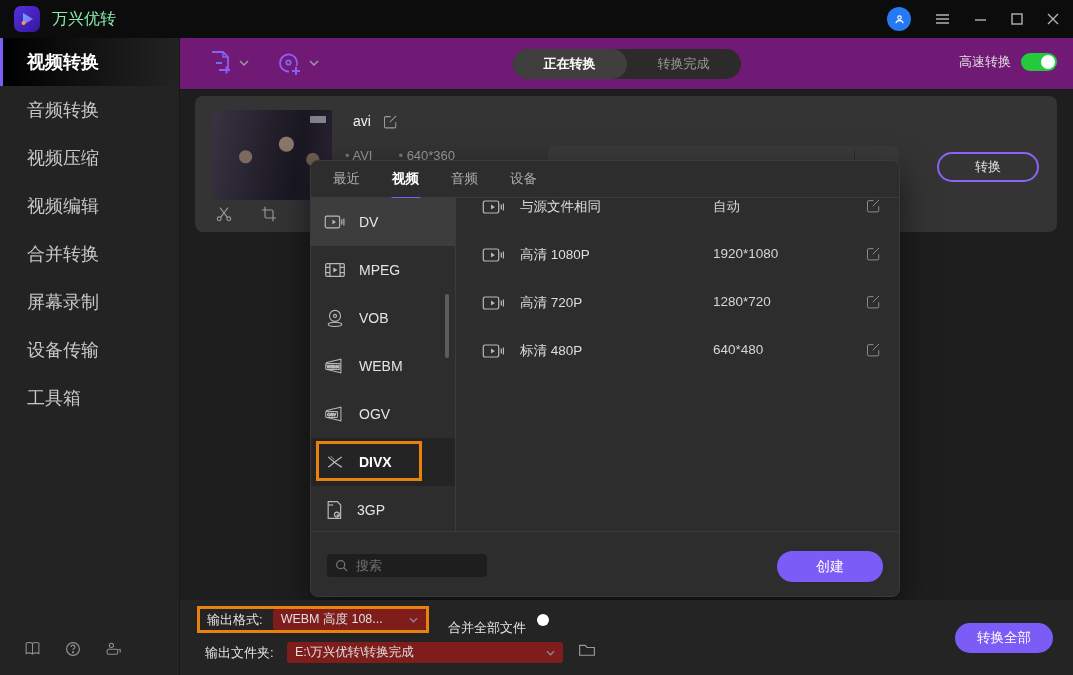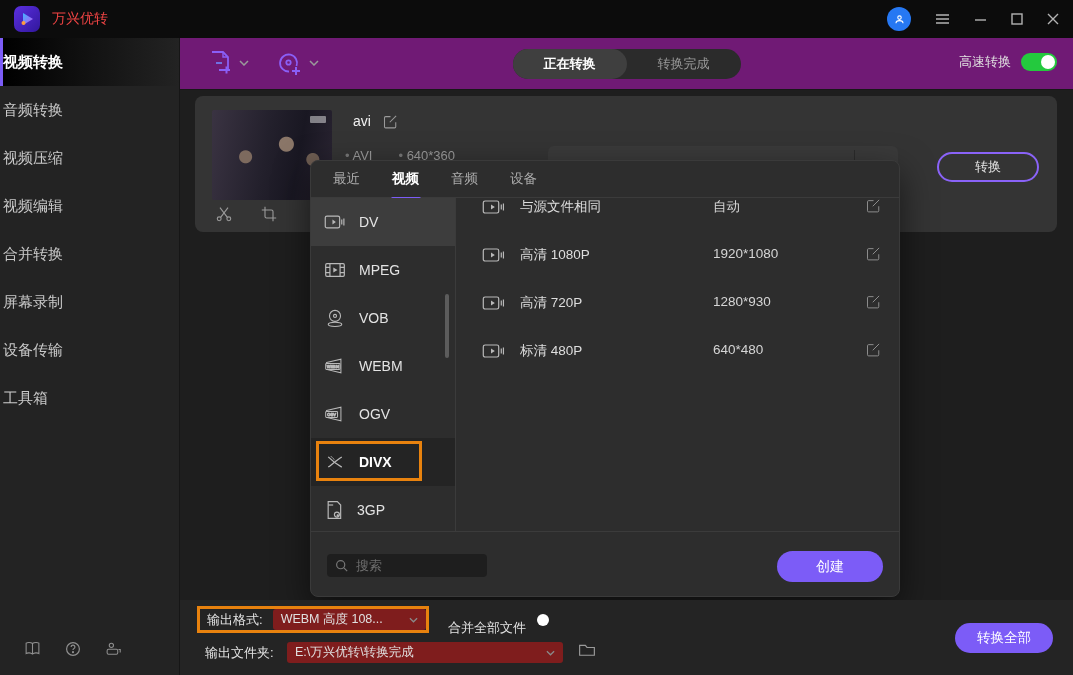--- a/index.html
+++ b/index.html
@@ -4,28 +4,28 @@
 <style>
   * { margin:0; padding:0; box-sizing:border-box; }
   html,body { width:1073px; height:675px; }
   body { font-family:"Liberation Sans","DejaVu Sans",sans-serif; background:#1e1e1e; overflow:hidden; position:relative; color:#ddd; }
   .abs { position:absolute; }
   svg { display:block; }
 
   
   #titlebar { left:0; top:0; width:1073px; height:38px; background:#0c0c0c; display:flex; align-items:center; padding:0 14px; }
   .logo { width:26px; height:26px; border-radius:7px; background:linear-gradient(135deg,#5b2fe0,#31179c); display:flex; align-items:center; justify-content:center; }
-  .app-title { margin-left:12px; font-size:14px; color:#ef4444; }
+  .app-title { margin-left:12px; font-size:16px; color:#86efac; }
   .tb-right { margin-left:auto; display:flex; align-items:center; gap:24px; color:#b3b3b3; }
   .avatar { width:24px; height:24px; border-radius:50%; background:#2678f3; display:flex; align-items:center; justify-content:center; }
   .winbtn { cursor:default; display:flex; align-items:center; }
 
   
   #sidebar { left:0; top:38px; width:180px; height:637px; background:#232323; border-right:1px solid #161616; }
-  .side-item { height:48px; display:flex; align-items:center; font-size:15px; color:#c9c9c9; border-left:3px solid transparent; }
+  .side-item { height:48px; display:flex; align-items:center; padding-left:24px; font-size:18px; color:#c9c9c9; border-left:3px solid transparent; }
   .side-item.active { background:linear-gradient(90deg,#000 0%,#141414 55%,#232323 100%); border-left-color:#7c5cf7; color:#fff; font-weight:bold; }
   .side-bottom { position:absolute; left:24px; bottom:18px; display:flex; gap:24px; color:#8f8f8f; }
 
   
   #main { left:180px; top:38px; width:893px; height:637px; }
   #toolbar { left:0; top:0; width:893px; height:52px; background:#701a75; border-bottom:1px solid #181818; }
   .tool-btn { position:absolute; top:12px; display:flex; align-items:center; gap:7px; color:#8a5ff7; }
   .tool-btn .chev { color:#9a9a9a; }
   #segmented { left:50%; top:11px; transform:translateX(-50%); width:228px; height:30px; background:#2b2b2b; border-radius:15px; display:flex; }
   .seg { width:114px; height:30px; border-radius:15px; display:flex; align-items:center; justify-content:center; font-size:13px; color:#9a9a9a; }
@@ -375,21 +375,21 @@
         </div>
         <div class="preset-row">
           <span class="picon">
             <svg width="24" height="18" viewBox="0 0 28 20" fill="none" stroke="currentColor" stroke-width="1.4">
               <rect x="1.5" y="3" width="18" height="14" rx="2"></rect>
                 <path d="M10.5 7l4.5 3-4.5 3z" fill="currentColor" stroke="none"></path>
                 <path d="M22.5 7 v6 M25 6 v8"></path>
             </svg>
           </span>
           <span class="preset-name">高清 720P</span>
-          <span class="preset-value">1280*930</span>
+          <span class="preset-value">1280*720</span>
           <span class="preset-edit">
             <svg width="15" height="15" viewBox="0 0 20 20" fill="none" stroke="currentColor" stroke-width="1.3">
               <path d="M17 11 v6 a1.5 1.5 0 0 1 -1.5 1.5 h-12 A1.5 1.5 0 0 1 2 17 V5 a1.5 1.5 0 0 1 1.5-1.5 H10"></path>
                 <path d="M17.5 2.5 L9 11"></path>
             </svg>
           </span>
         </div>
         <div class="preset-row">
           <span class="picon">
             <svg width="24" height="18" viewBox="0 0 28 20" fill="none" stroke="currentColor" stroke-width="1.4">

